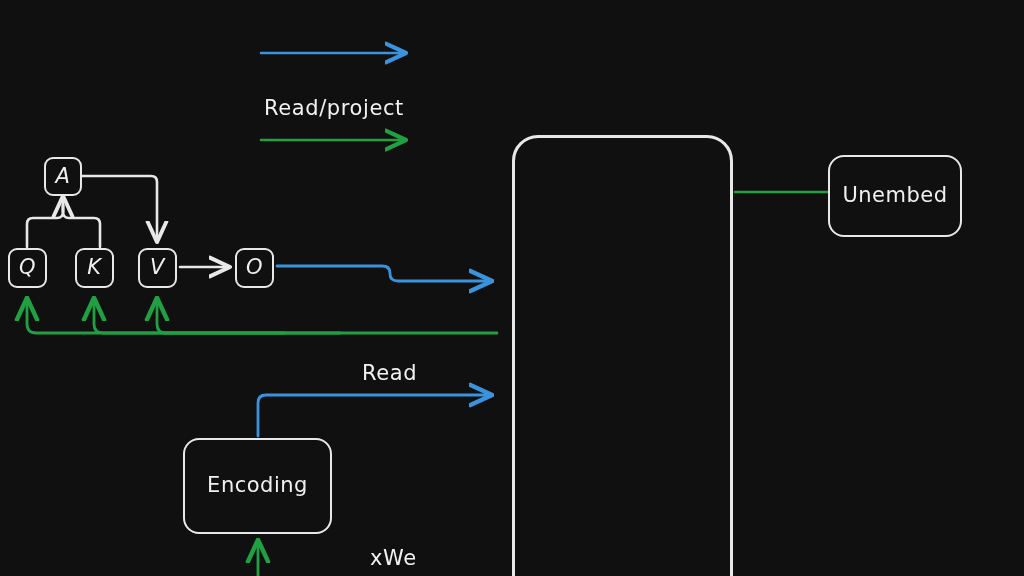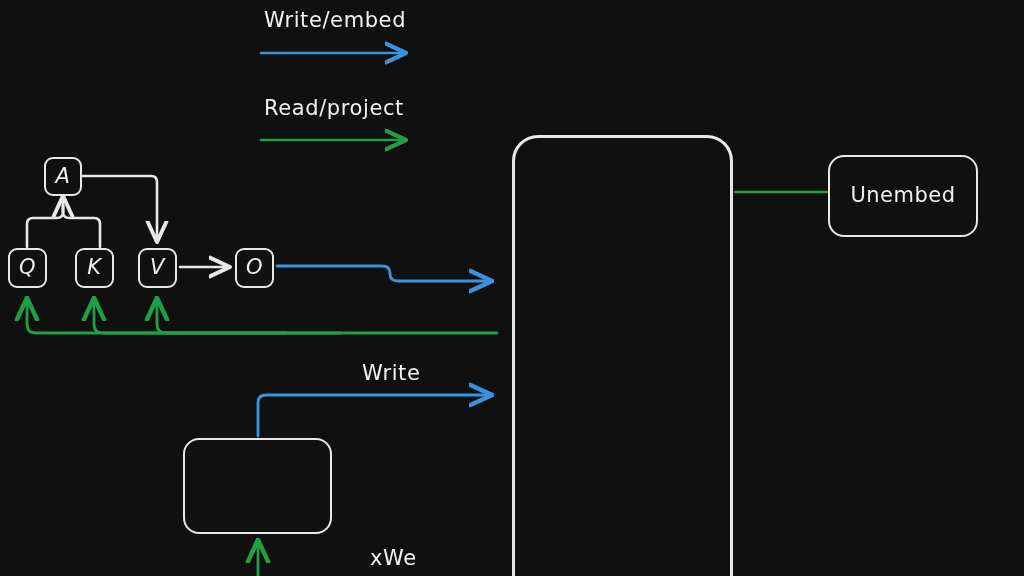--- a/index.html
+++ b/index.html
@@ -94,32 +94,32 @@
     <path d="M285,333 L103,333 Q94,333 94,324 L94,300" fill="none" stroke="#21a043" stroke-width="2.8" stroke-linecap="round" stroke-linejoin="round" marker-end="url(#arrow-green)"></path>
     <path d="M340,333 L166,333 Q157,333 157,324 L157,300" fill="none" stroke="#21a043" stroke-width="2.8" stroke-linecap="round" stroke-linejoin="round" marker-end="url(#arrow-green)"></path>
 
     <path d="M258,436 L258,403 Q258,395 266,395 L490,395" fill="none" stroke="#3b93dd" stroke-width="2.8" stroke-linecap="round" stroke-linejoin="round" marker-end="url(#arrow-blue)"></path>
 
     <path d="M258,576 L258,542" fill="none" stroke="#21a043" stroke-width="2.8" stroke-linecap="round" marker-end="url(#arrow-green)"></path>
 
     <line x1="735" y1="192" x2="872" y2="192" stroke="#21a043" stroke-width="2.6" stroke-linecap="round" marker-end="url(#arrow-green)"></line>
   </svg>
 
-  <div class="caption" style="left:264px; top:8px;">Write/embed</div>
   <div class="caption" style="left:264px; top:96px;text-align:center;">Read/project</div>
 
   <div class="node small" style="left:44px; top:157px; width:38px; height:39px;">A</div>
   <div class="node small" style="left:8px; top:248px; width:39px; height:40px;">Q</div>
   <div class="node small" style="left:75px; top:248px; width:39px; height:40px;">K</div>
   <div class="node small" style="left:138px; top:248px; width:39px; height:40px;">V</div>
   <div class="node small" style="left:235px; top:248px; width:39px; height:40px;">O</div>
 
   <div class="node stream" style="left:512px; top:135px; width:221px; height:470px;"></div>
 
-  <div class="node big" style="left:828px; top:155px; width:150px; height:82px;">Unembed</div>
+  <div class="node big" style="left:828px; top:155px; width:134px; height:82px;">Unembed</div>
 
   <div class="node big" style="left:183px; top:438px; width:149px; height:96px; flex-direction:column;">
+    <span>Encoding</span>
   </div>
 
-  <div class="caption" style="left:362px; top:361px;">Write</div>
+  <div class="caption" style="left:362px; top:361px;">Read</div>
   <div class="caption" style="left:370px; top:546px;">xWe</div>
 
 </div>
 
 </body></html>

